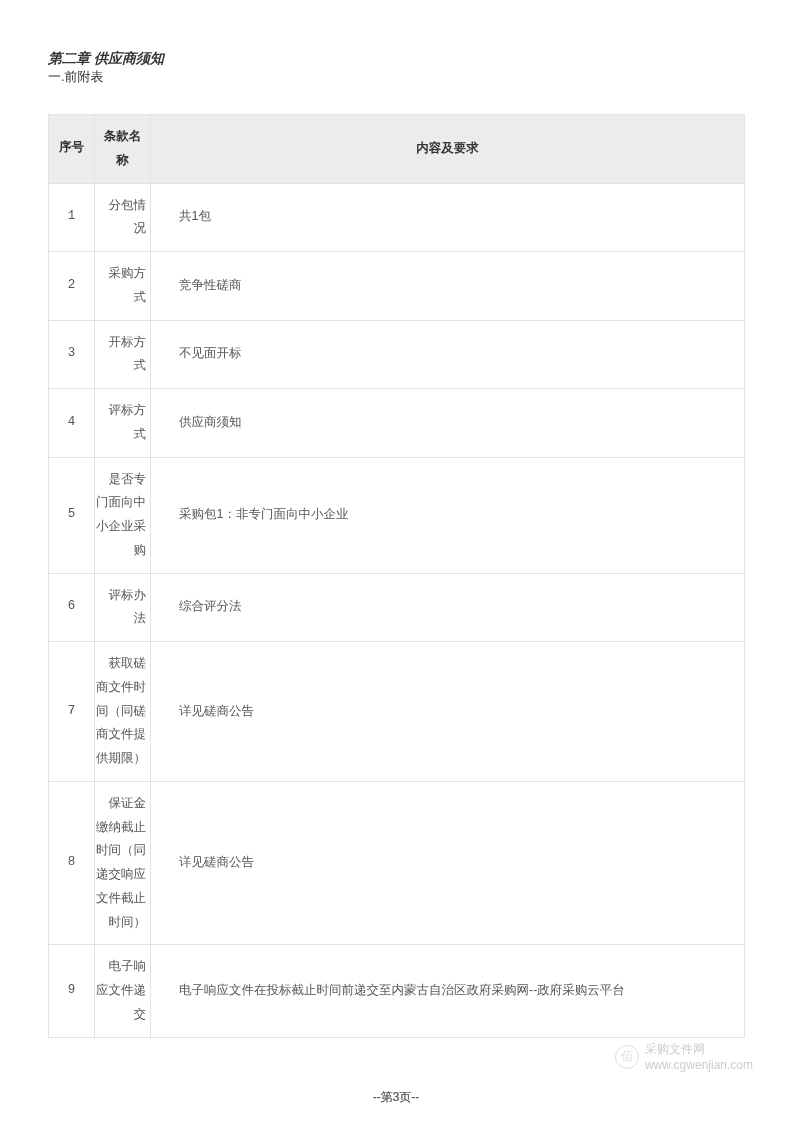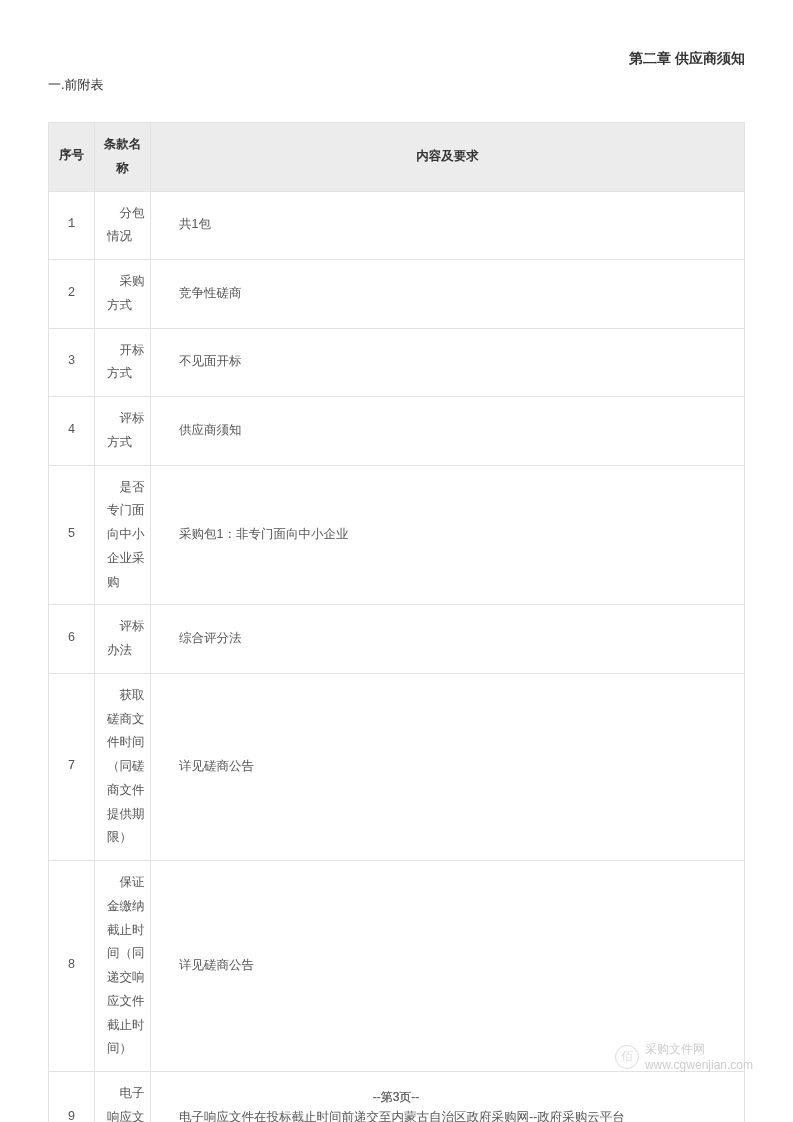--- a/index.html
+++ b/index.html
@@ -7,24 +7,24 @@
     width: 793px;
     height: 1122px;
     background: #fff;
     font-family: "Microsoft YaHei", "SimSun", sans-serif;
     font-size: 13px;
     color: #333;
     position: relative;
     padding: 50px 48px 0 48px;
   }
   .chapter-title {
-    text-align: right;
+    text-align: left;
     font-weight: bold;
     font-size: 14px;
-    margin-bottom: 8px;
+    font-style: italic;
   }
   .section-title {
     font-weight: normal;
     font-size: 13px;
     margin-bottom: 28px;
   }
   table {
     width: 100%;
     border-collapse: collapse;
     table-layout: fixed;
@@ -38,21 +38,21 @@
     color: #555;
   }
   th {
     background: #ececec;
     font-weight: bold;
     color: #333;
   }
   .col-num { width: 46px; text-align: center; font-family: Liberation Mono, monospace; }
   .col-name { width: 56px; text-align: center; }
   .col-content { text-align: left; padding-left: 28px; padding-right: 12px; }
-  .col-name-cell { text-align: left; padding-left: 12px; padding-right: 4px; word-break: break-all; text-indent: 1em;}
+  .col-name-cell { text-align: right; padding-left: 0; padding-right: 4px; word-break: break-all; text-indent: 1em;}
   .watermark {
     position: absolute;
     right: 40px;
     bottom: 50px;
     font-size: 12px;
     color: #ccc;
     display: flex;
     align-items: center;
     gap: 6px;
   }

